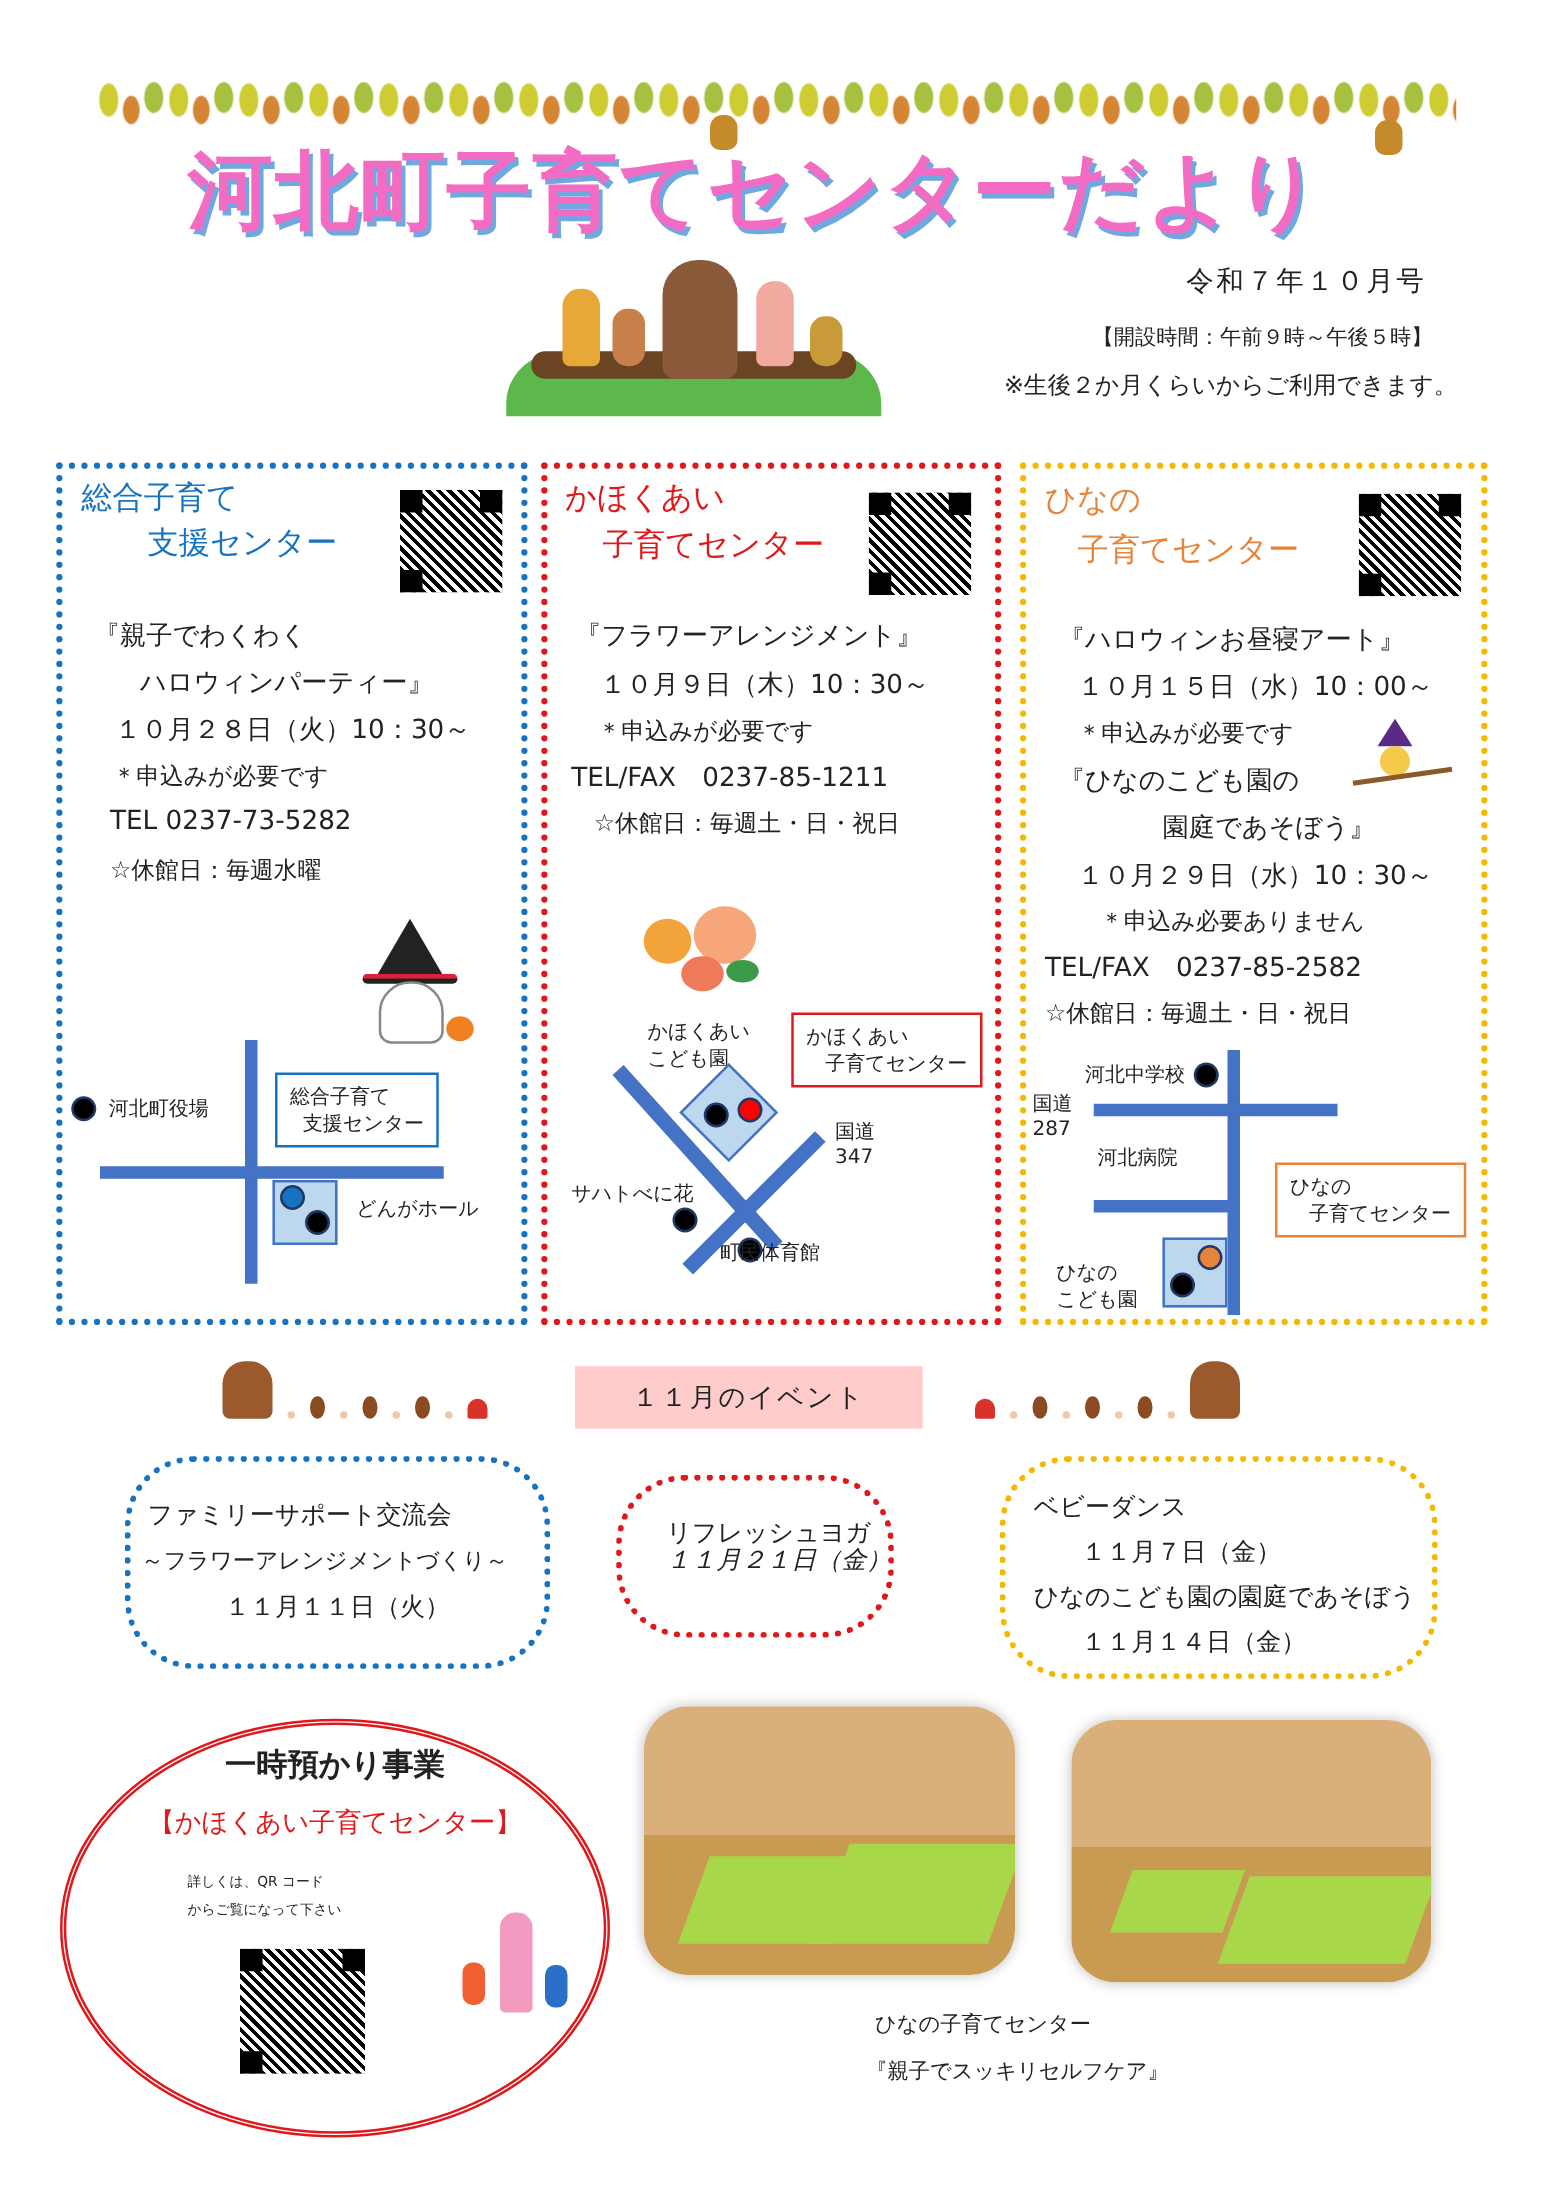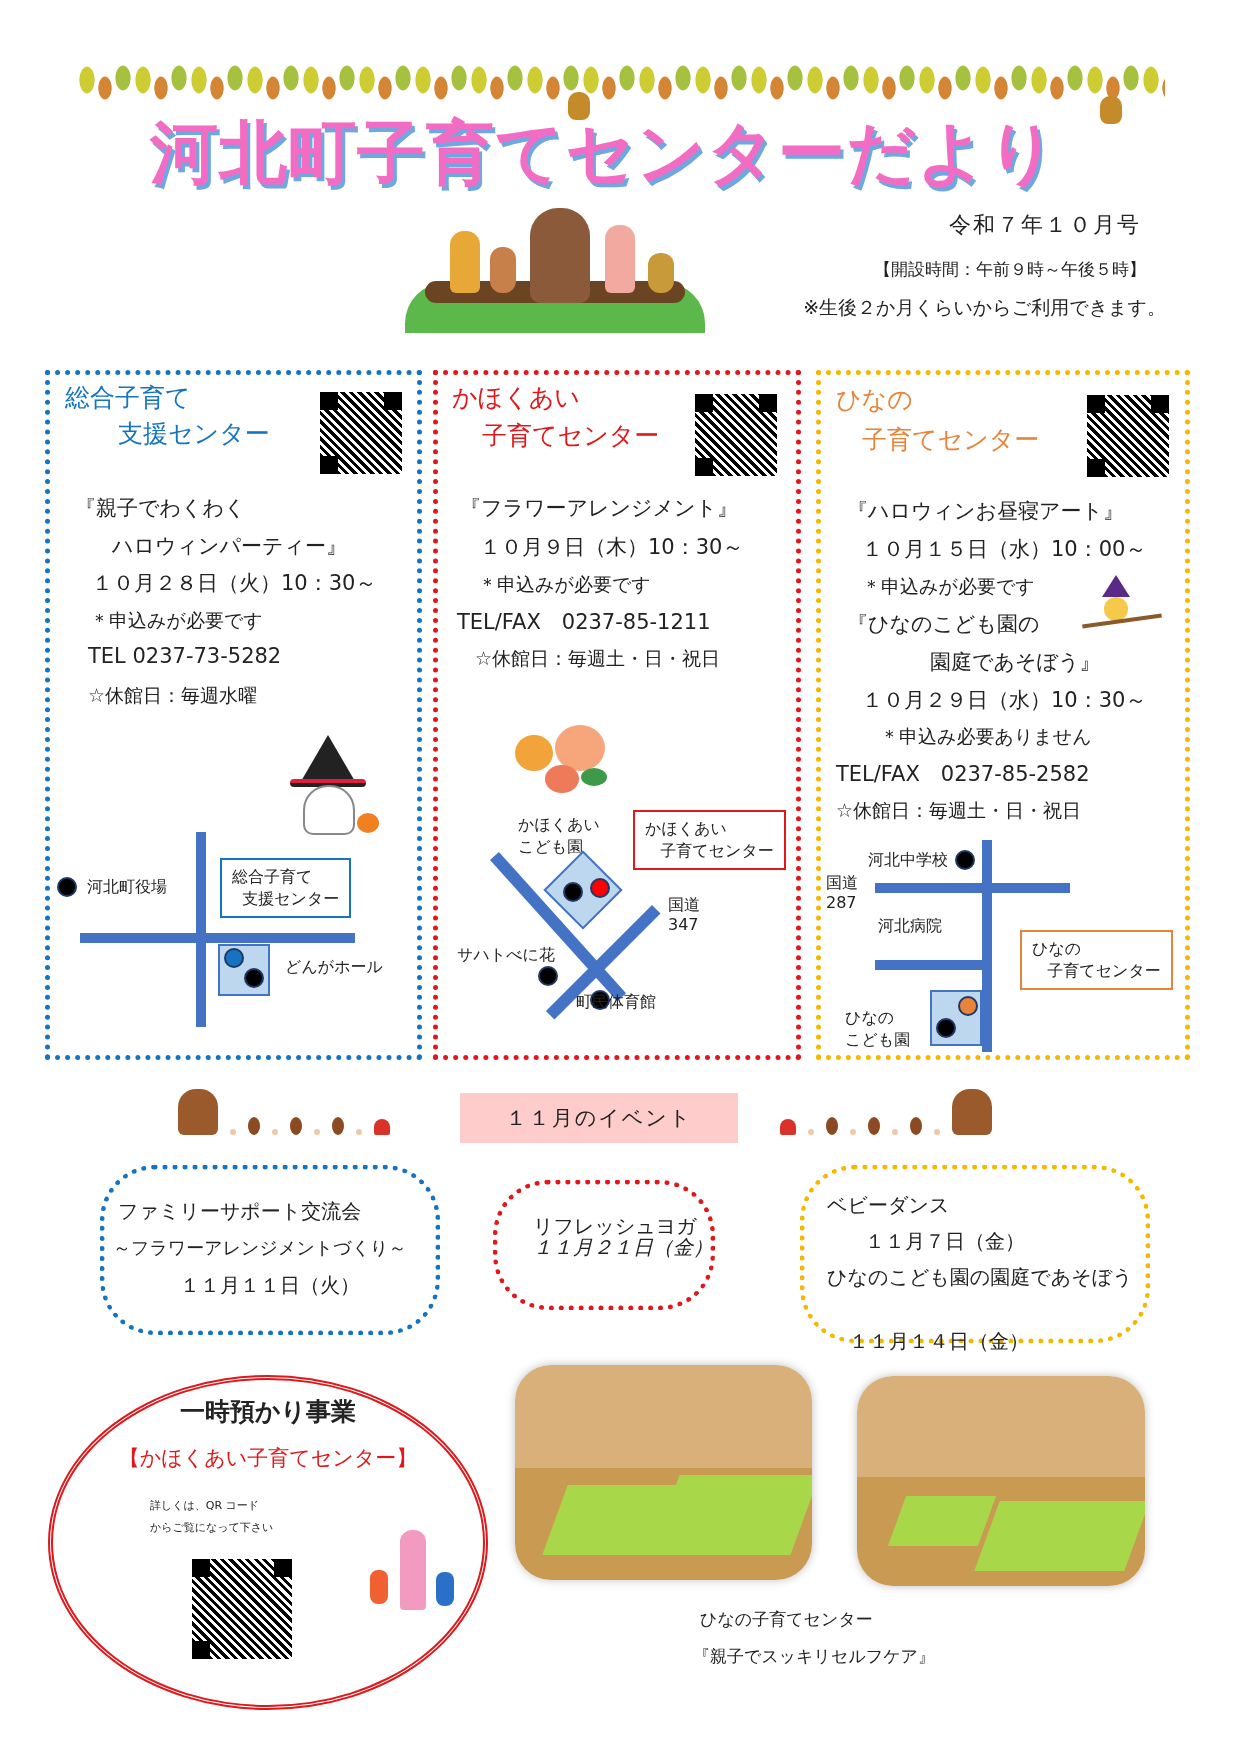--- a/index.html
+++ b/index.html
@@ -253,21 +253,21 @@
   <div class="l" style="left:75px;top:102px;">１１月１１日（火）</div>
 </div>
 <div class="ev" style="left:493px;top:1180px;width:222px;height:130px;border-color:#e0181b;">
   <div class="l" style="left:35px;top:28px;">リフレッシュヨガ</div>
   <div class="l" style="left:35px;top:49px;font-style:italic;">１１月２１日（金）</div>
 </div>
 <div class="ev" style="left:800px;top:1165px;width:350px;height:178px;border-color:#f5b800;">
   <div class="l" style="left:22px;top:22px;">ベビーダンス</div>
   <div class="l" style="left:60px;top:58px;">１１月７日（金）</div>
   <div class="l" style="left:22px;top:94px;">ひなのこども園の園庭であそぼう</div>
-  <div class="l" style="left:44px;top:130px;margin-top:28px;">１１月１４日（金）</div>
+  <div class="l" style="left:60px;top:130px;">１１月１４日（金）</div>
 </div>
 
 <div class="abs ellipse"></div>
 <div class="abs e-title">一時預かり事業</div>
 <div class="abs e-sub">【かほくあい子育てセンター】</div>
 <div class="abs e-desc">
   <div>詳しくは、QR コード</div>
   <div>からご覧になって下さい</div>
 </div>
 <div class="abs qr qr-big"></div>

